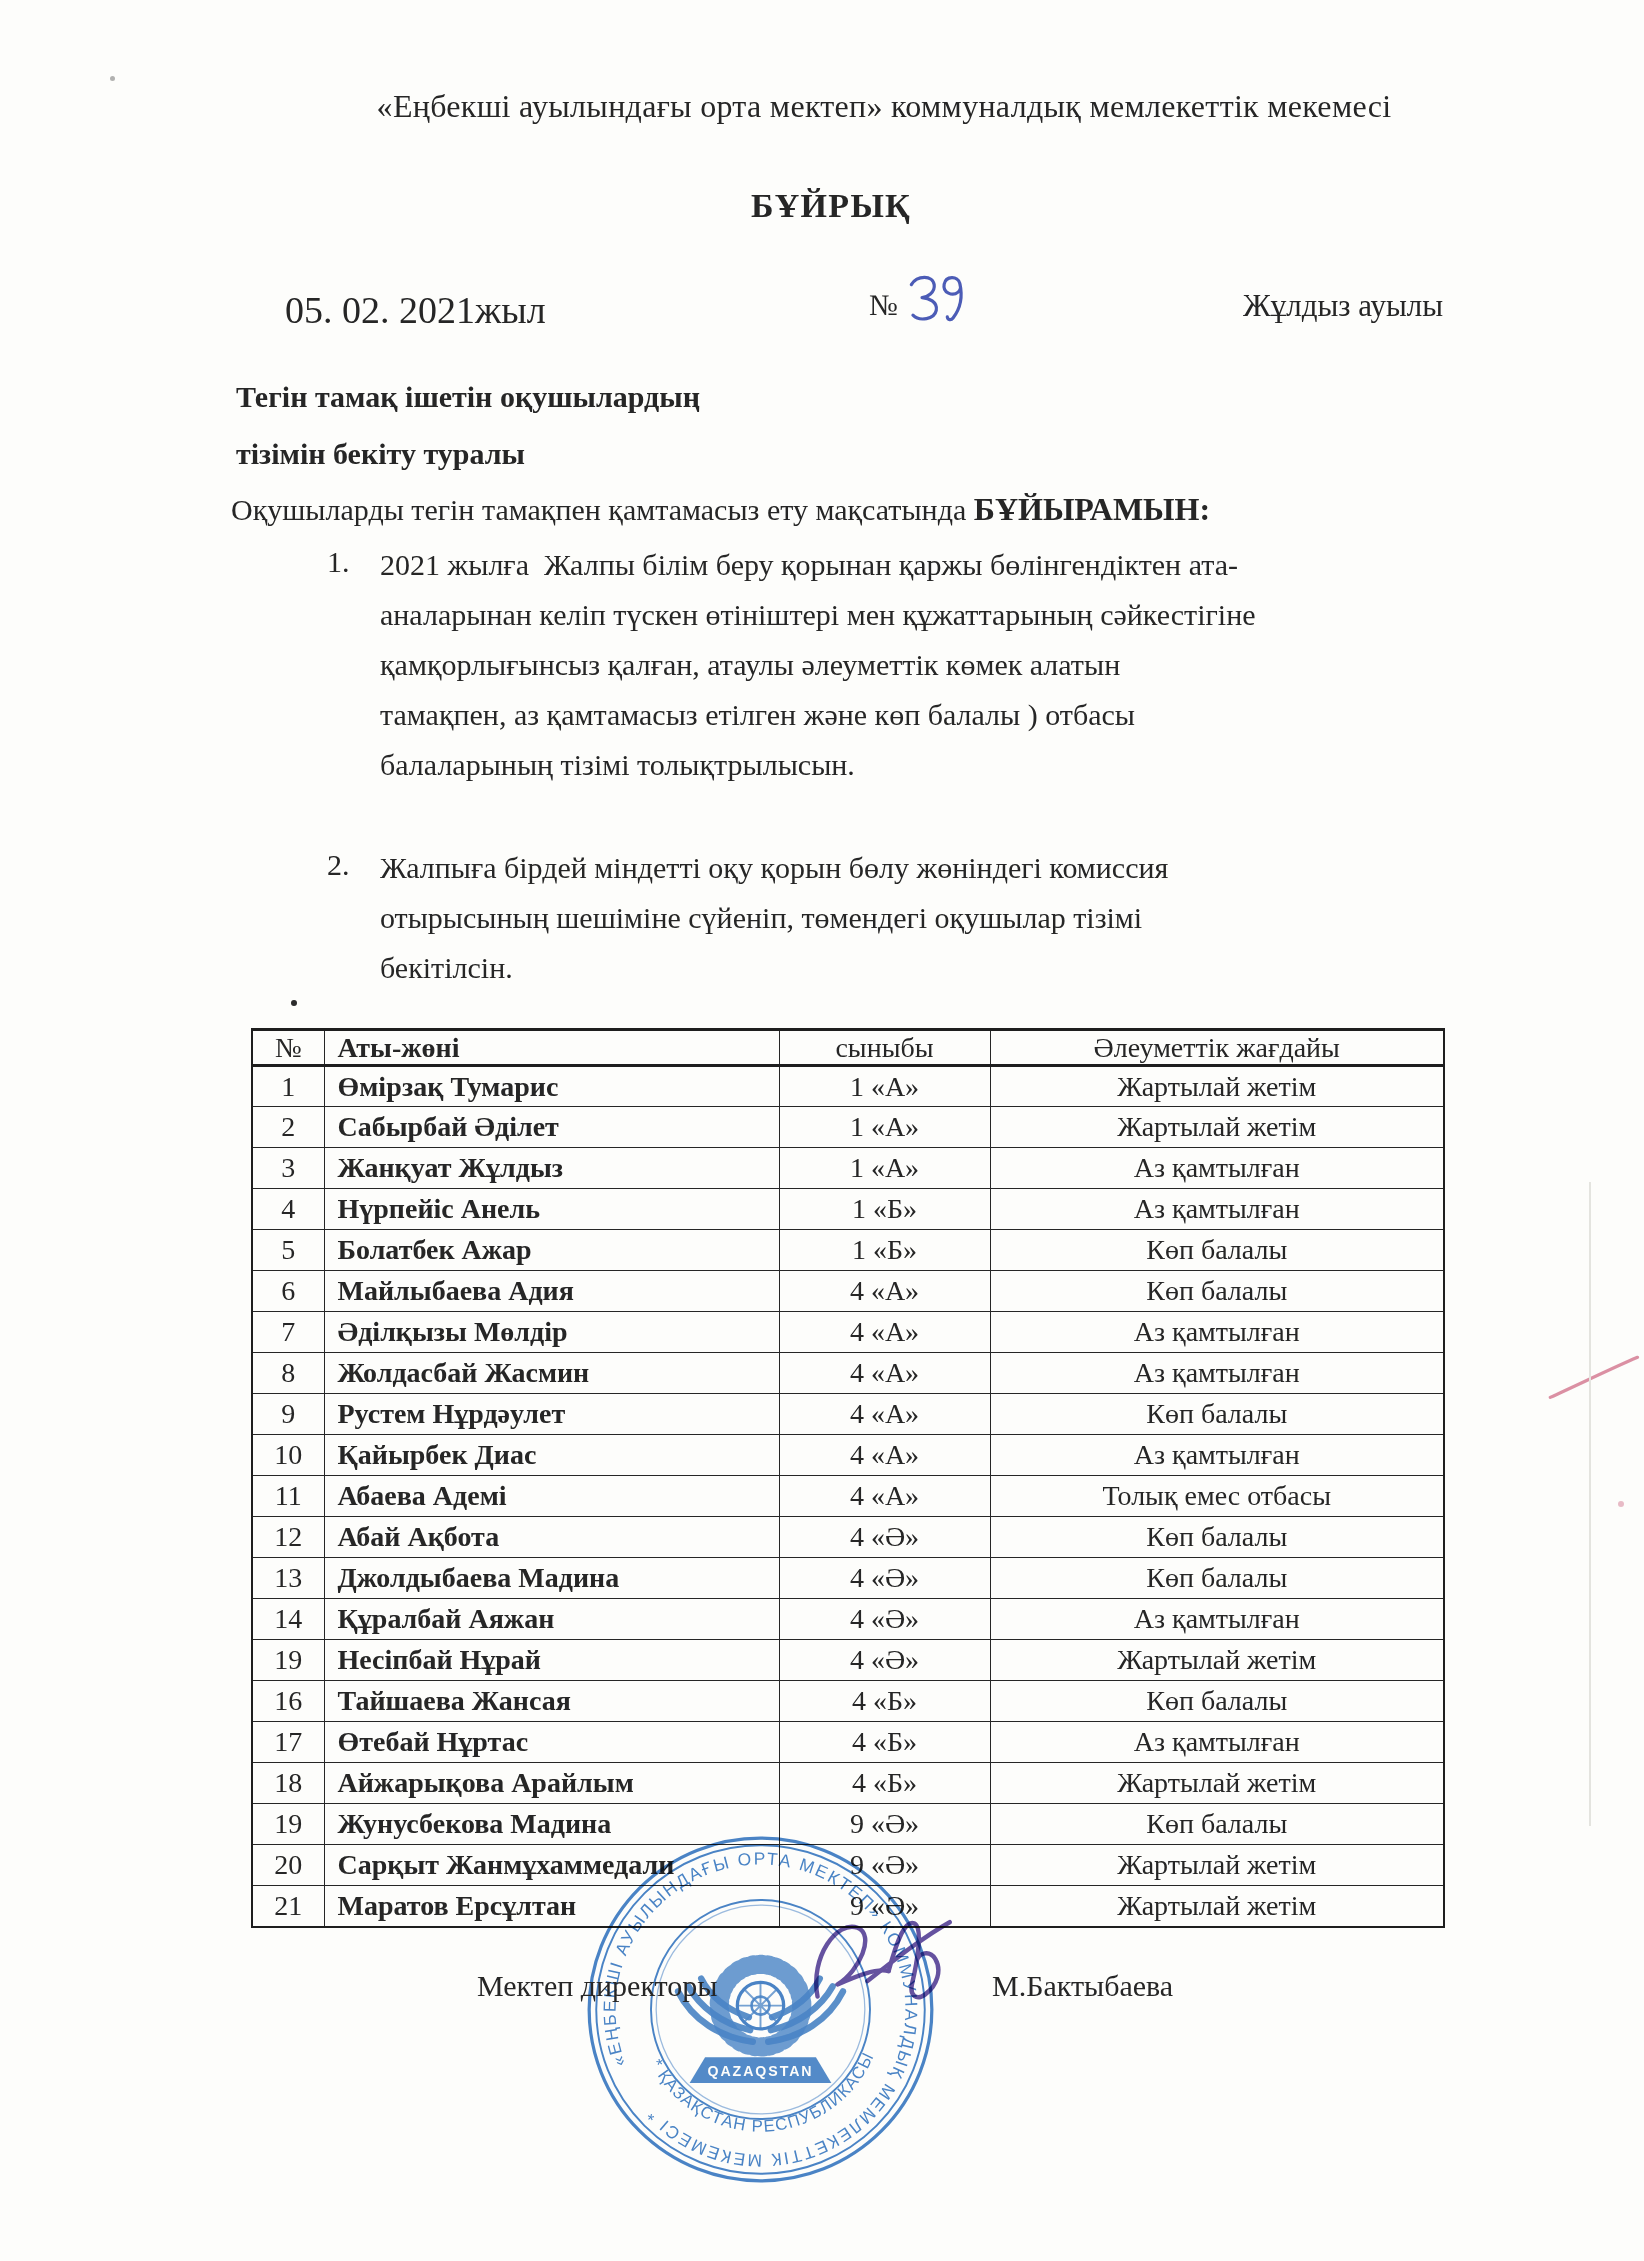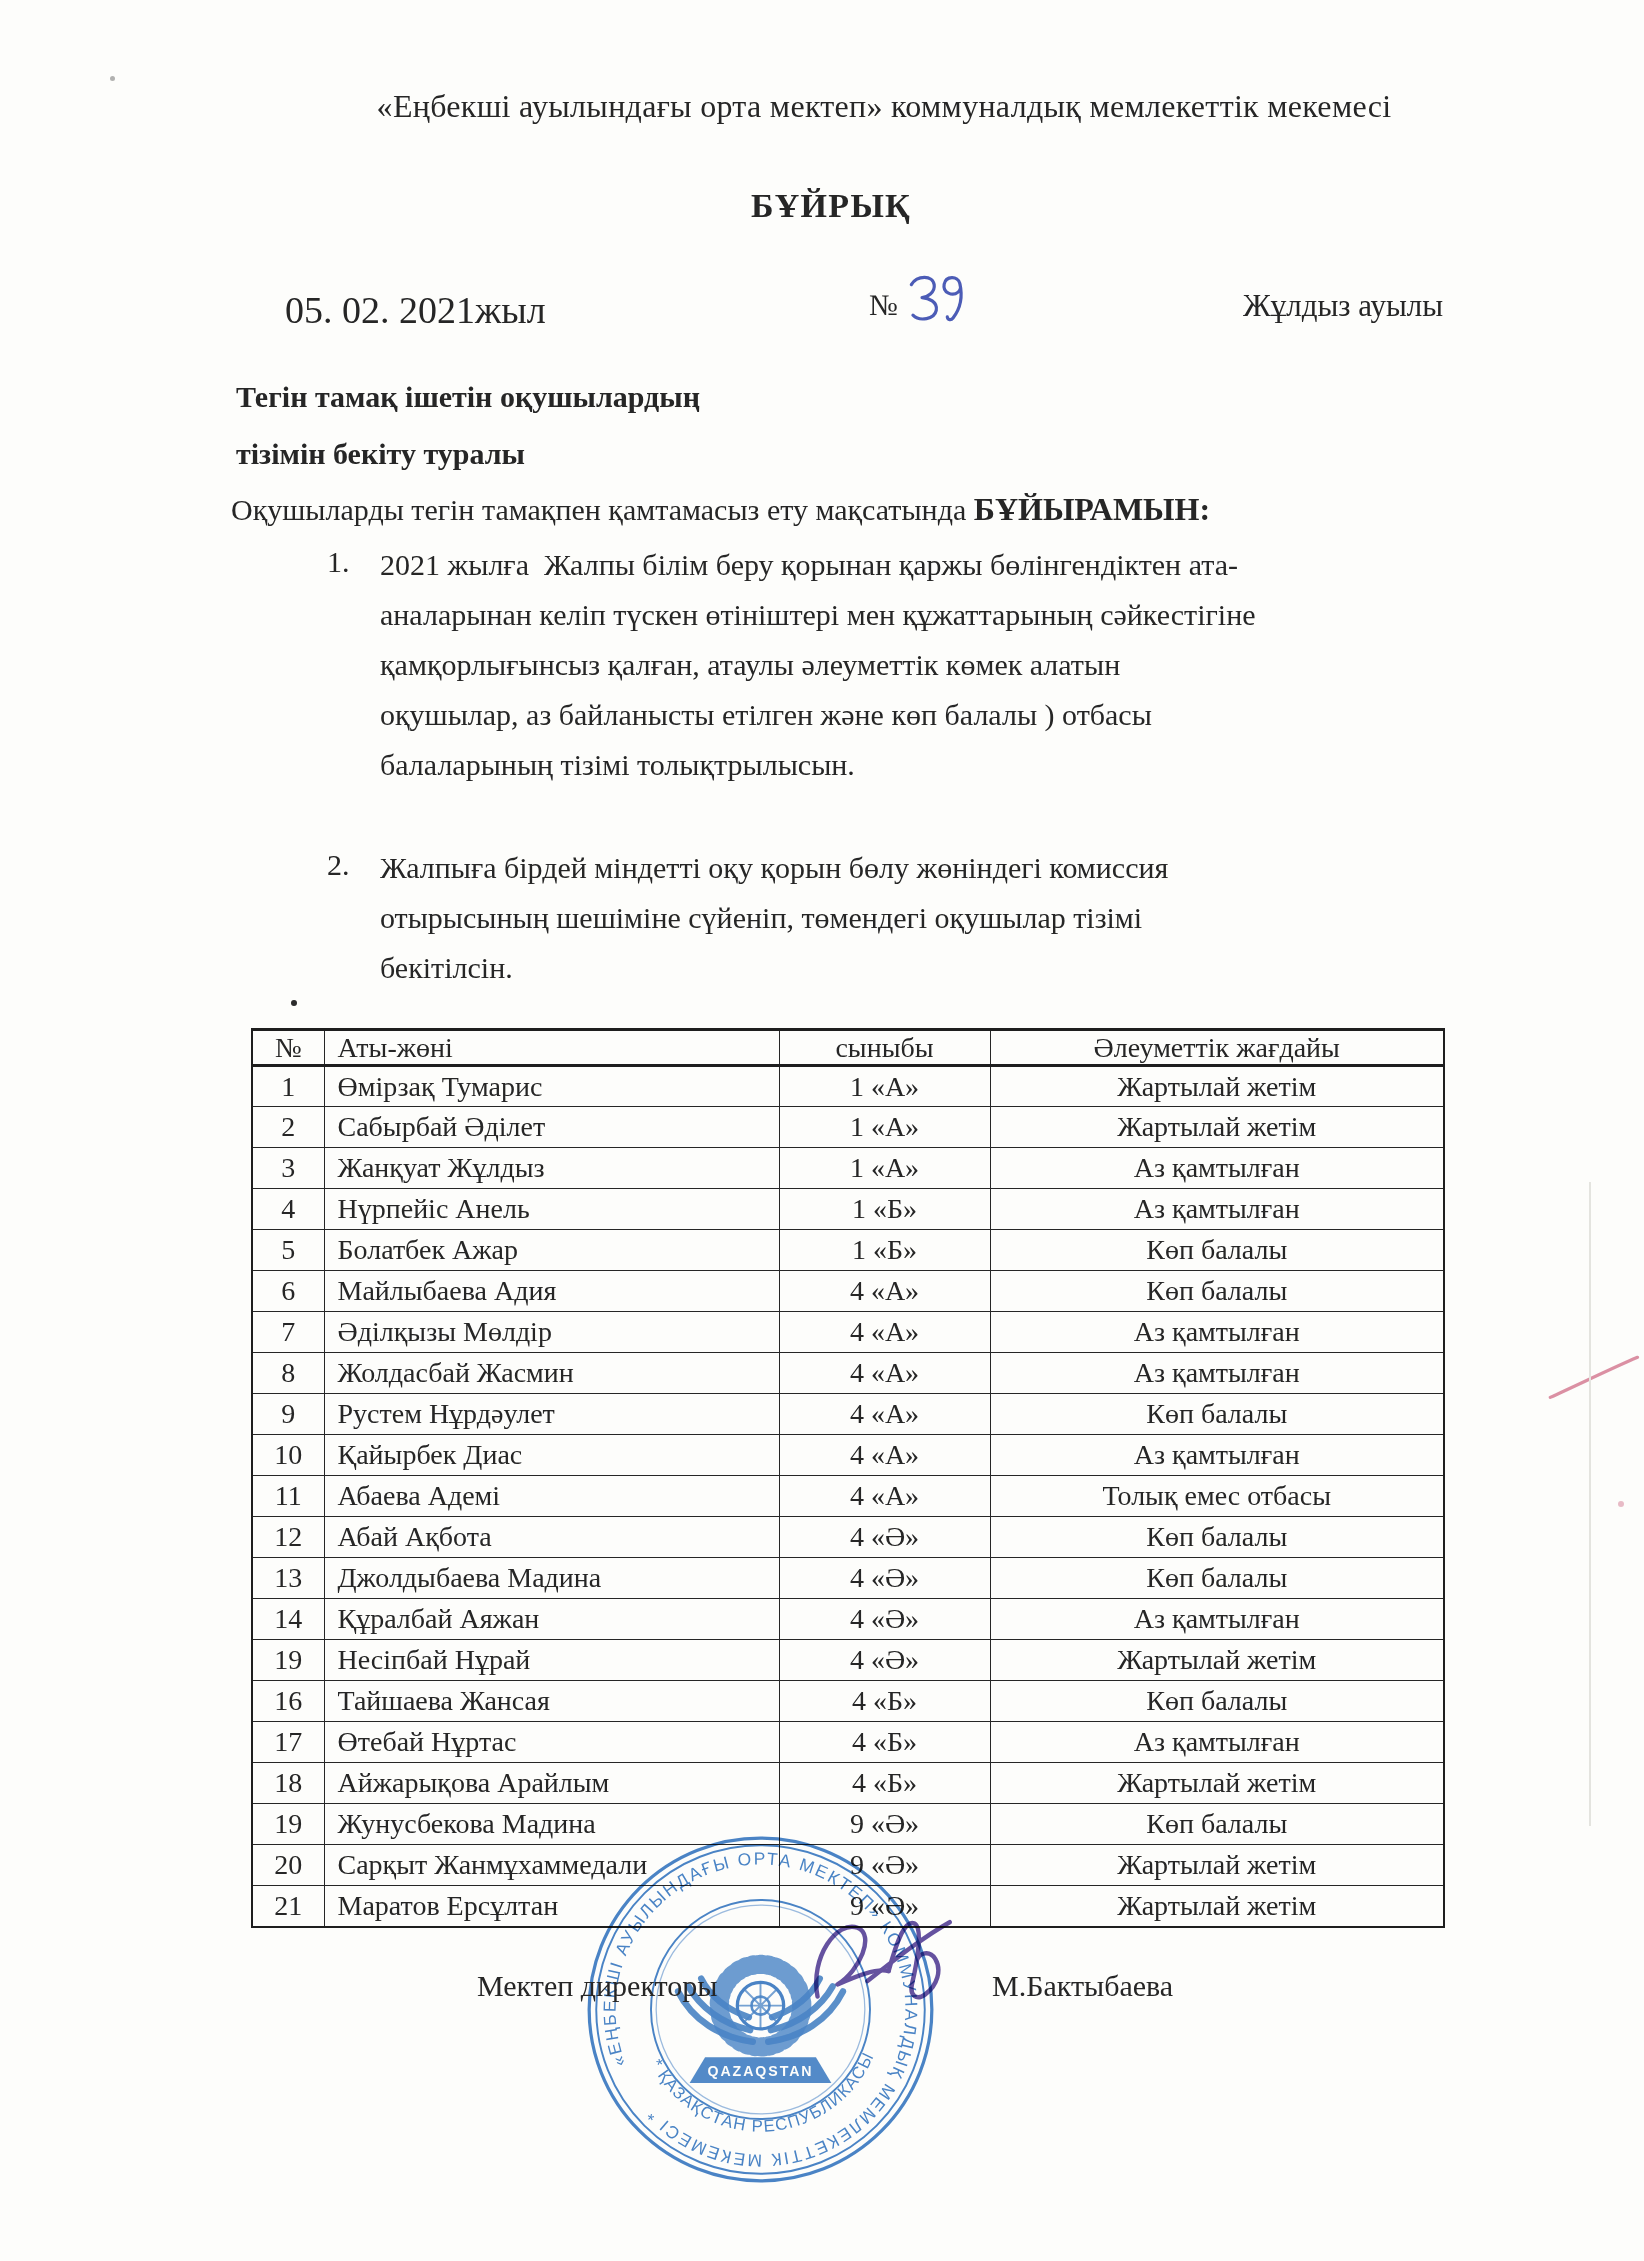--- a/index.html
+++ b/index.html
@@ -41,21 +41,21 @@
     font-size:28px;color:var(--ink);
   }
   .students-table th,.students-table td{
     border:1.9px solid #262626;vertical-align:middle;
     text-align:center;overflow:hidden;white-space:nowrap;
   }
   .students-table{border:2.6px solid #1e1e1e;}
   .students-table thead th{height:36px;font-weight:400;border-bottom:3.2px solid #1e1e1e;border-top:3.2px solid #1e1e1e;font-size:28px;}
   .students-table tbody td{height:41px;}
   .students-table .col-num{width:72px;}
-  .students-table .col-name{width:455px;text-align:left;padding-left:13px;}
+  .students-table .col-name{width:455px;text-align:left;padding-left:13px;font-weight:bold;}
   .students-table .col-grade{width:211px;}
   .students-table .col-status{width:454px;}
   .director-role{left:477px;top:1969px;font-size:30px;}
   .director-name{left:992px;top:1969px;font-size:30px;}
   .stamp-svg{left:584px;top:1833px;width:353px;height:353px;mix-blend-mode:multiply;opacity:.92;}
   .sig-svg{left:802px;top:1897px;width:161px;height:132px;mix-blend-mode:multiply;}
   .red-mark-svg{left:1547px;top:1352px;width:97px;height:52px;}
   .red-dot{left:1618px;top:1501px;width:6.4px;height:6.4px;border-radius:50%;background:var(--mark);opacity:.45;}
   .scan-line{left:1589px;top:1182px;width:1.9px;height:644px;background:#e4e4df;}
   .speck{left:110px;top:76px;width:5.2px;height:5.2px;border-radius:50%;background:#666;opacity:.5;}
@@ -84,21 +84,21 @@
   <div class="abs subject-2">тізімін бекіту туралы</div>
 
   <div class="abs intro-line"><span>Оқушыларды тегін тамақпен қамтамасыз ету мақсатында </span><b>БҰЙЫРАМЫН:</b></div>
 
   <div class="list-item item-1">
     <span class="li-num">1.</span>
     <div class="li-lines">
         <div class="li-line">2021 жылға  Жалпы білім беру қорынан қаржы бөлінгендіктен ата-</div>
         <div class="li-line">аналарынан келіп түскен өтініштері мен құжаттарының сәйкестігіне</div>
         <div class="li-line">қамқорлығынсыз қалған, атаулы әлеуметтік көмек алатын</div>
-        <div class="li-line">оқушылар, аз байланысты етілген және көп балалы ) отбасы</div>
+        <div class="li-line">тамақпен, аз қамтамасыз етілген және көп балалы ) отбасы</div>
         <div class="li-line">балаларының тізімі толықтрылысын.</div>
       </div>
   </div>
 
   <div class="list-item item-2">
     <span class="li-num">2.</span>
     <div class="li-lines">
         <div class="li-line">Жалпыға бірдей міндетті оқу қорын бөлу жөніндегі комиссия</div>
         <div class="li-line">отырысының шешіміне сүйеніп, төмендегі оқушылар тізімі</div>
         <div class="li-line">бекітілсін.</div>

